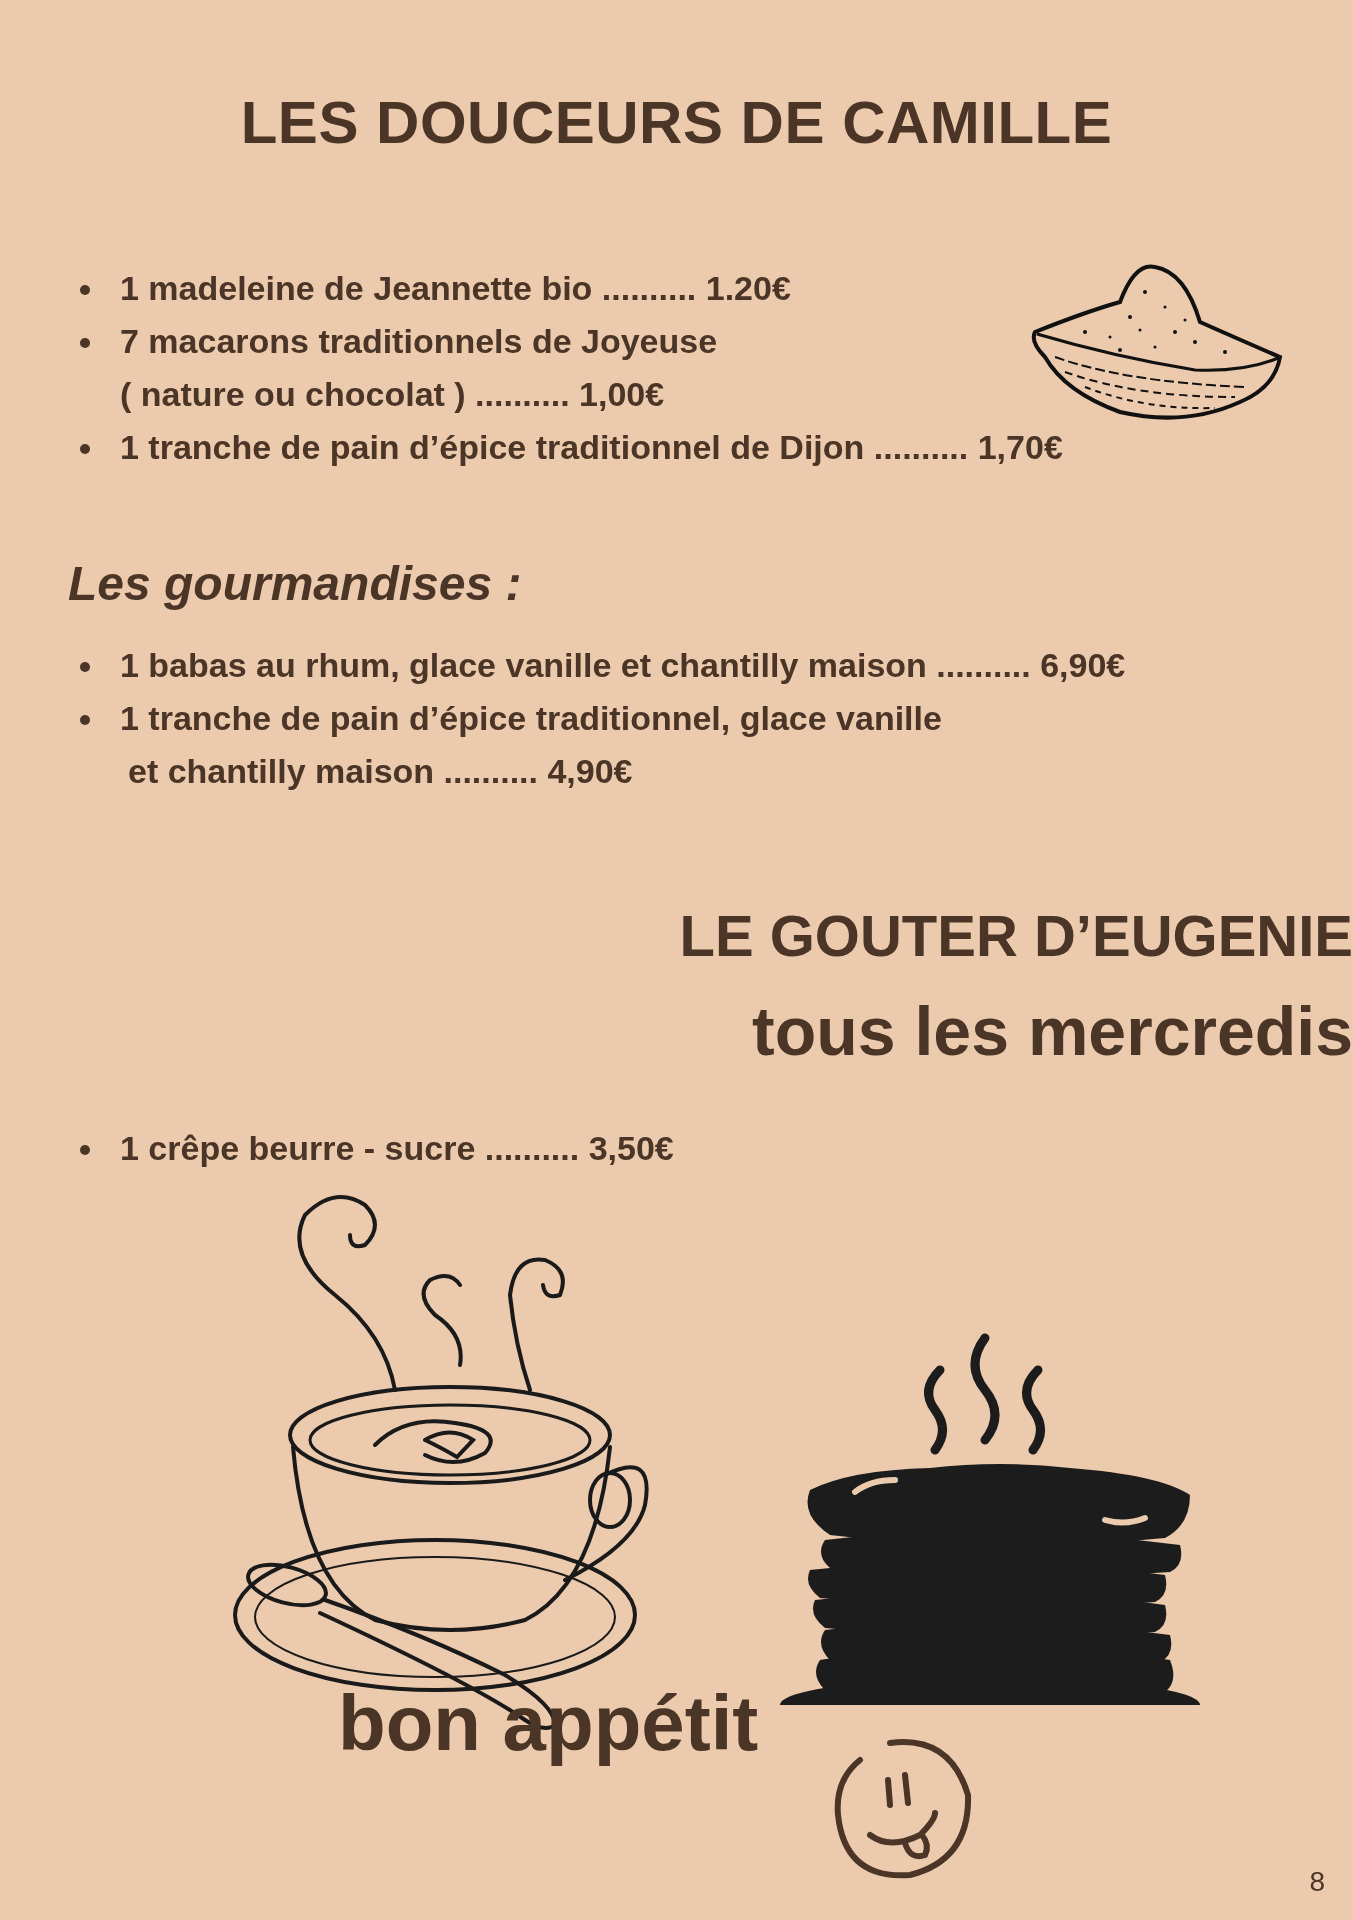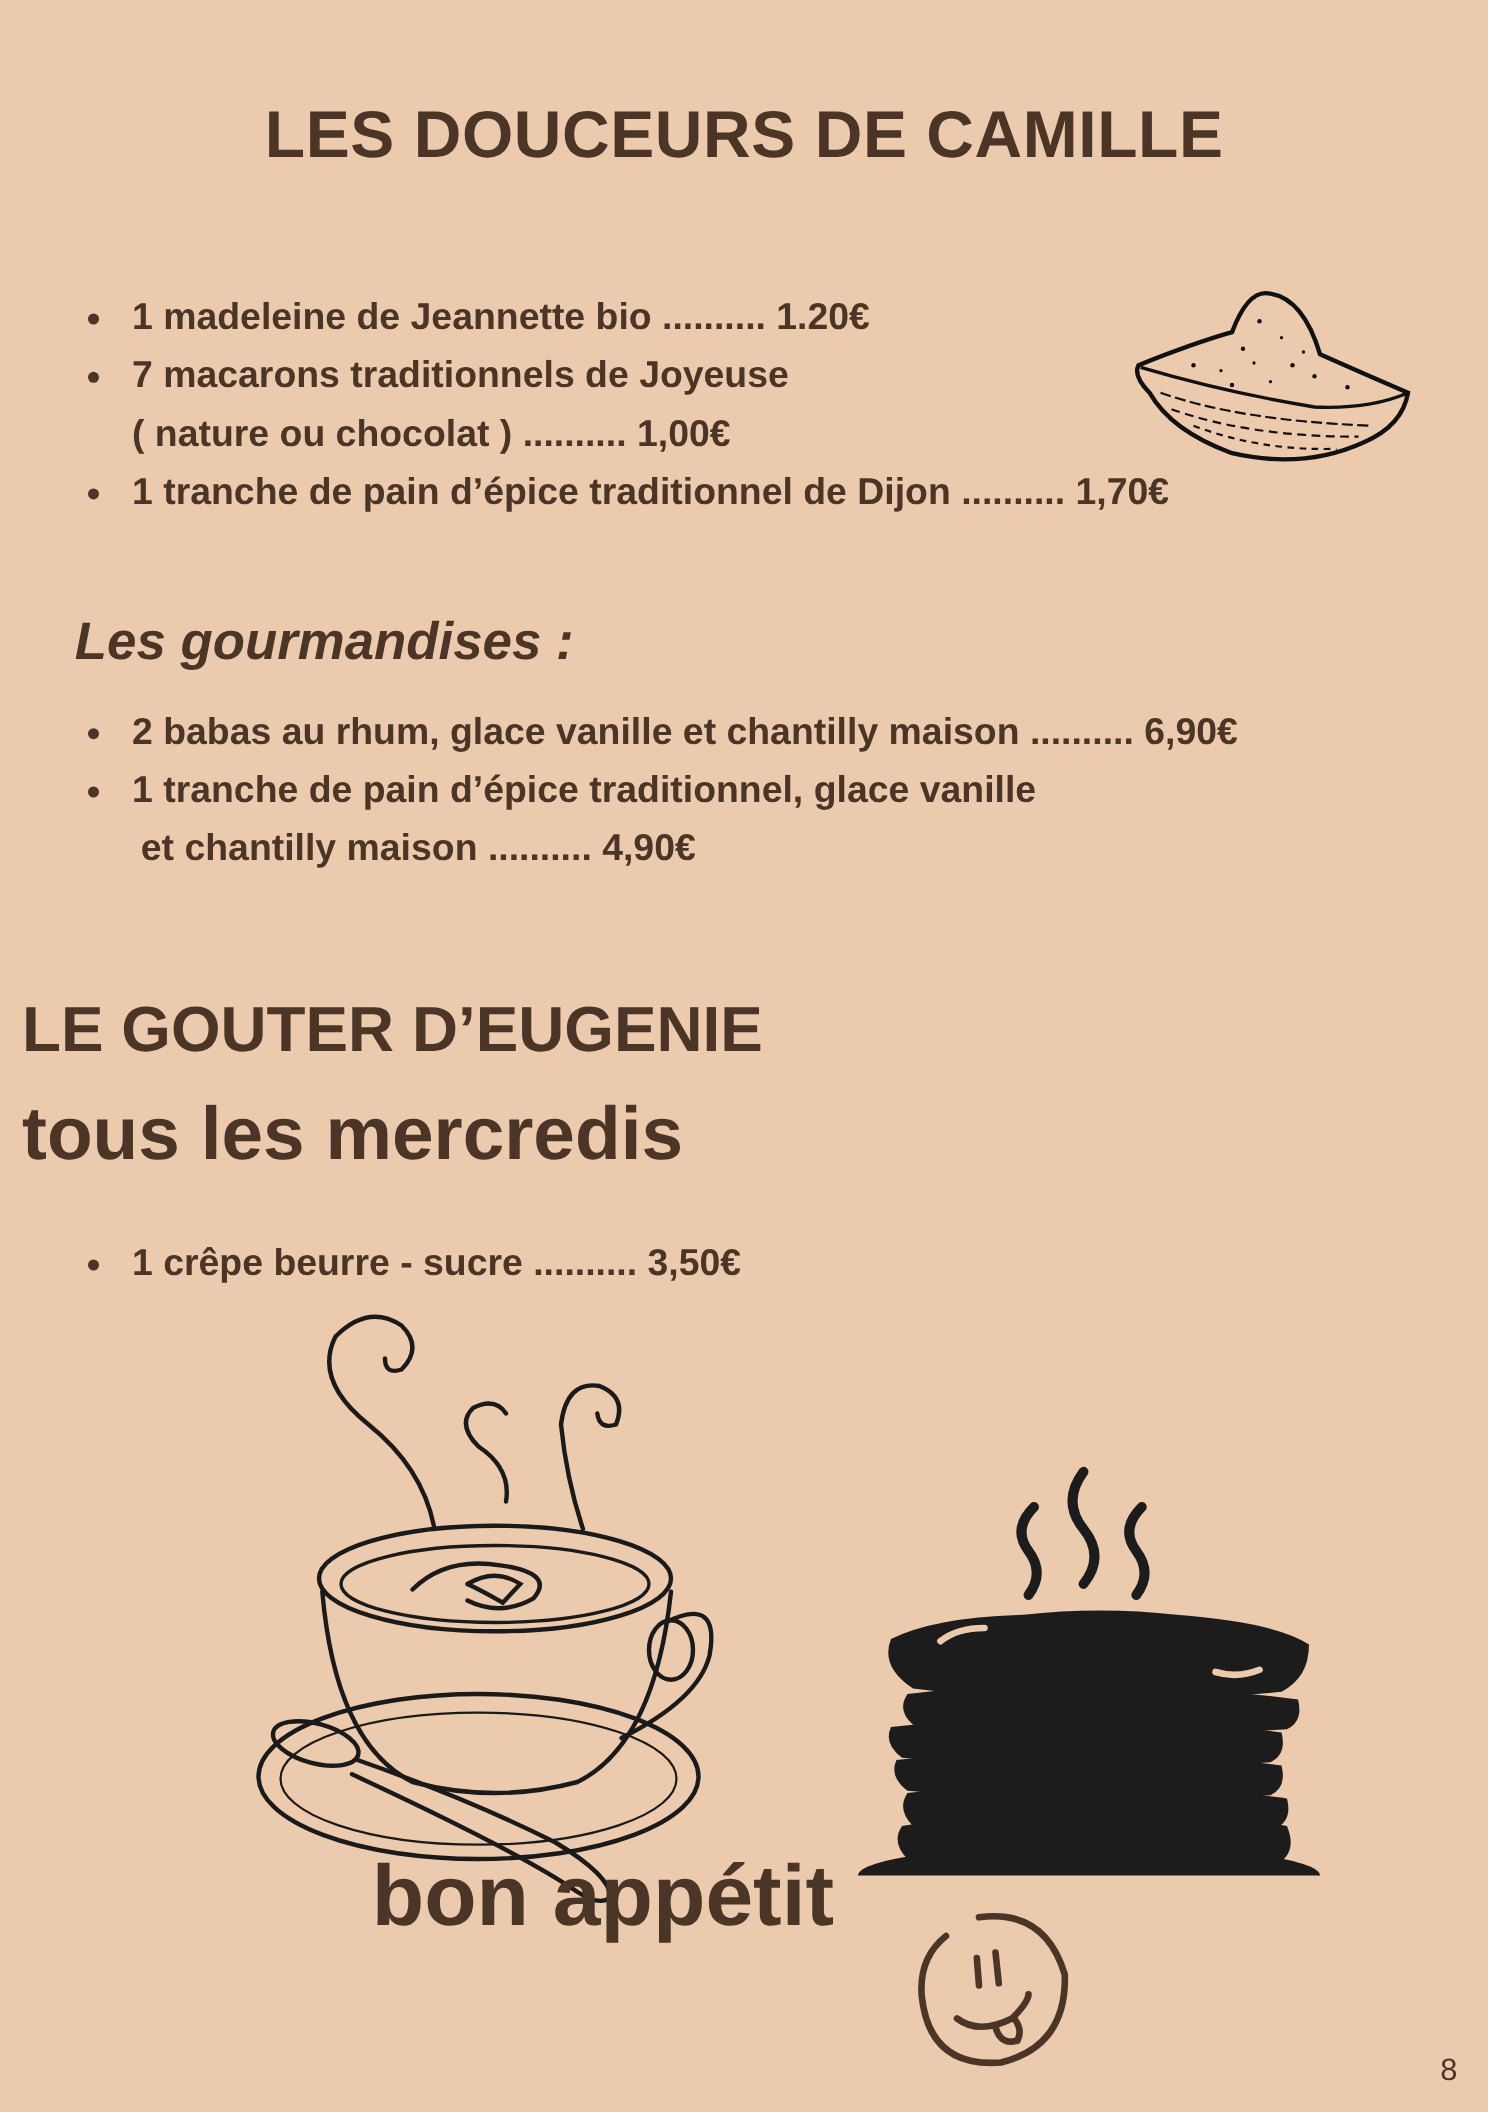--- a/index.html
+++ b/index.html
@@ -22,21 +22,21 @@
   ul.items li {
     position:relative; padding-left:44px; font-weight:bold; font-size:34px; line-height:53px;
     white-space:nowrap;
   }
   ul.items li::before {
     content:""; position:absolute; left:4px; top:23px; width:10px; height:10px;
     border-radius:50%; background:#4A3526;
   }
   ul.items li .cont { display:block; }
   .subtitle {
-    position:absolute; left:0; right:0; text-align:left; font-weight:bold;margin-left:20px;
+    position:absolute; left:0; right:0; text-align:right; font-weight:bold;
   }
   .illus { position:absolute; }
   .bon {
     position:absolute; left:338px; top:1678px; font-weight:bold; font-size:78px;
   }
   .pagenum {
     position:absolute; right:28px; top:1866px; font-size:28px;
   }
 </style>
 </head>
@@ -73,21 +73,21 @@
         <circle cx="115" cy="68" r="1.5"></circle>
           <circle cx="95" cy="88" r="2"></circle>
           <circle cx="160" cy="58" r="1.5"></circle>
       </g>
     </svg>
   </div>
 
   <div class="section-heading" style="top:556px;">Les gourmandises :</div>
 
   <ul class="items" style="top:639px;">
-    <li><span>2 babas au rhum, glace vanille et chantilly maison .......... 6,90€</span></li>
+    <li><span>1 babas au rhum, glace vanille et chantilly maison .......... 6,90€</span></li>
     <li><span>1 tranche de pain d’épice traditionnel, glace vanille</span><span class="cont" style="padding-left:8px;">et chantilly maison .......... 4,90€</span></li>
   </ul>
 
   <div class="subtitle" style="top:902px; font-size:58px;">LE GOUTER D’EUGENIE</div>
   <div class="subtitle" style="top:992px; font-size:68px;">tous les mercredis</div>
 
   <ul class="items" style="top:1086px;margin-top:36px;">
     <li><span>1 crêpe beurre - sucre .......... 3,50€</span></li>
   </ul>
 

